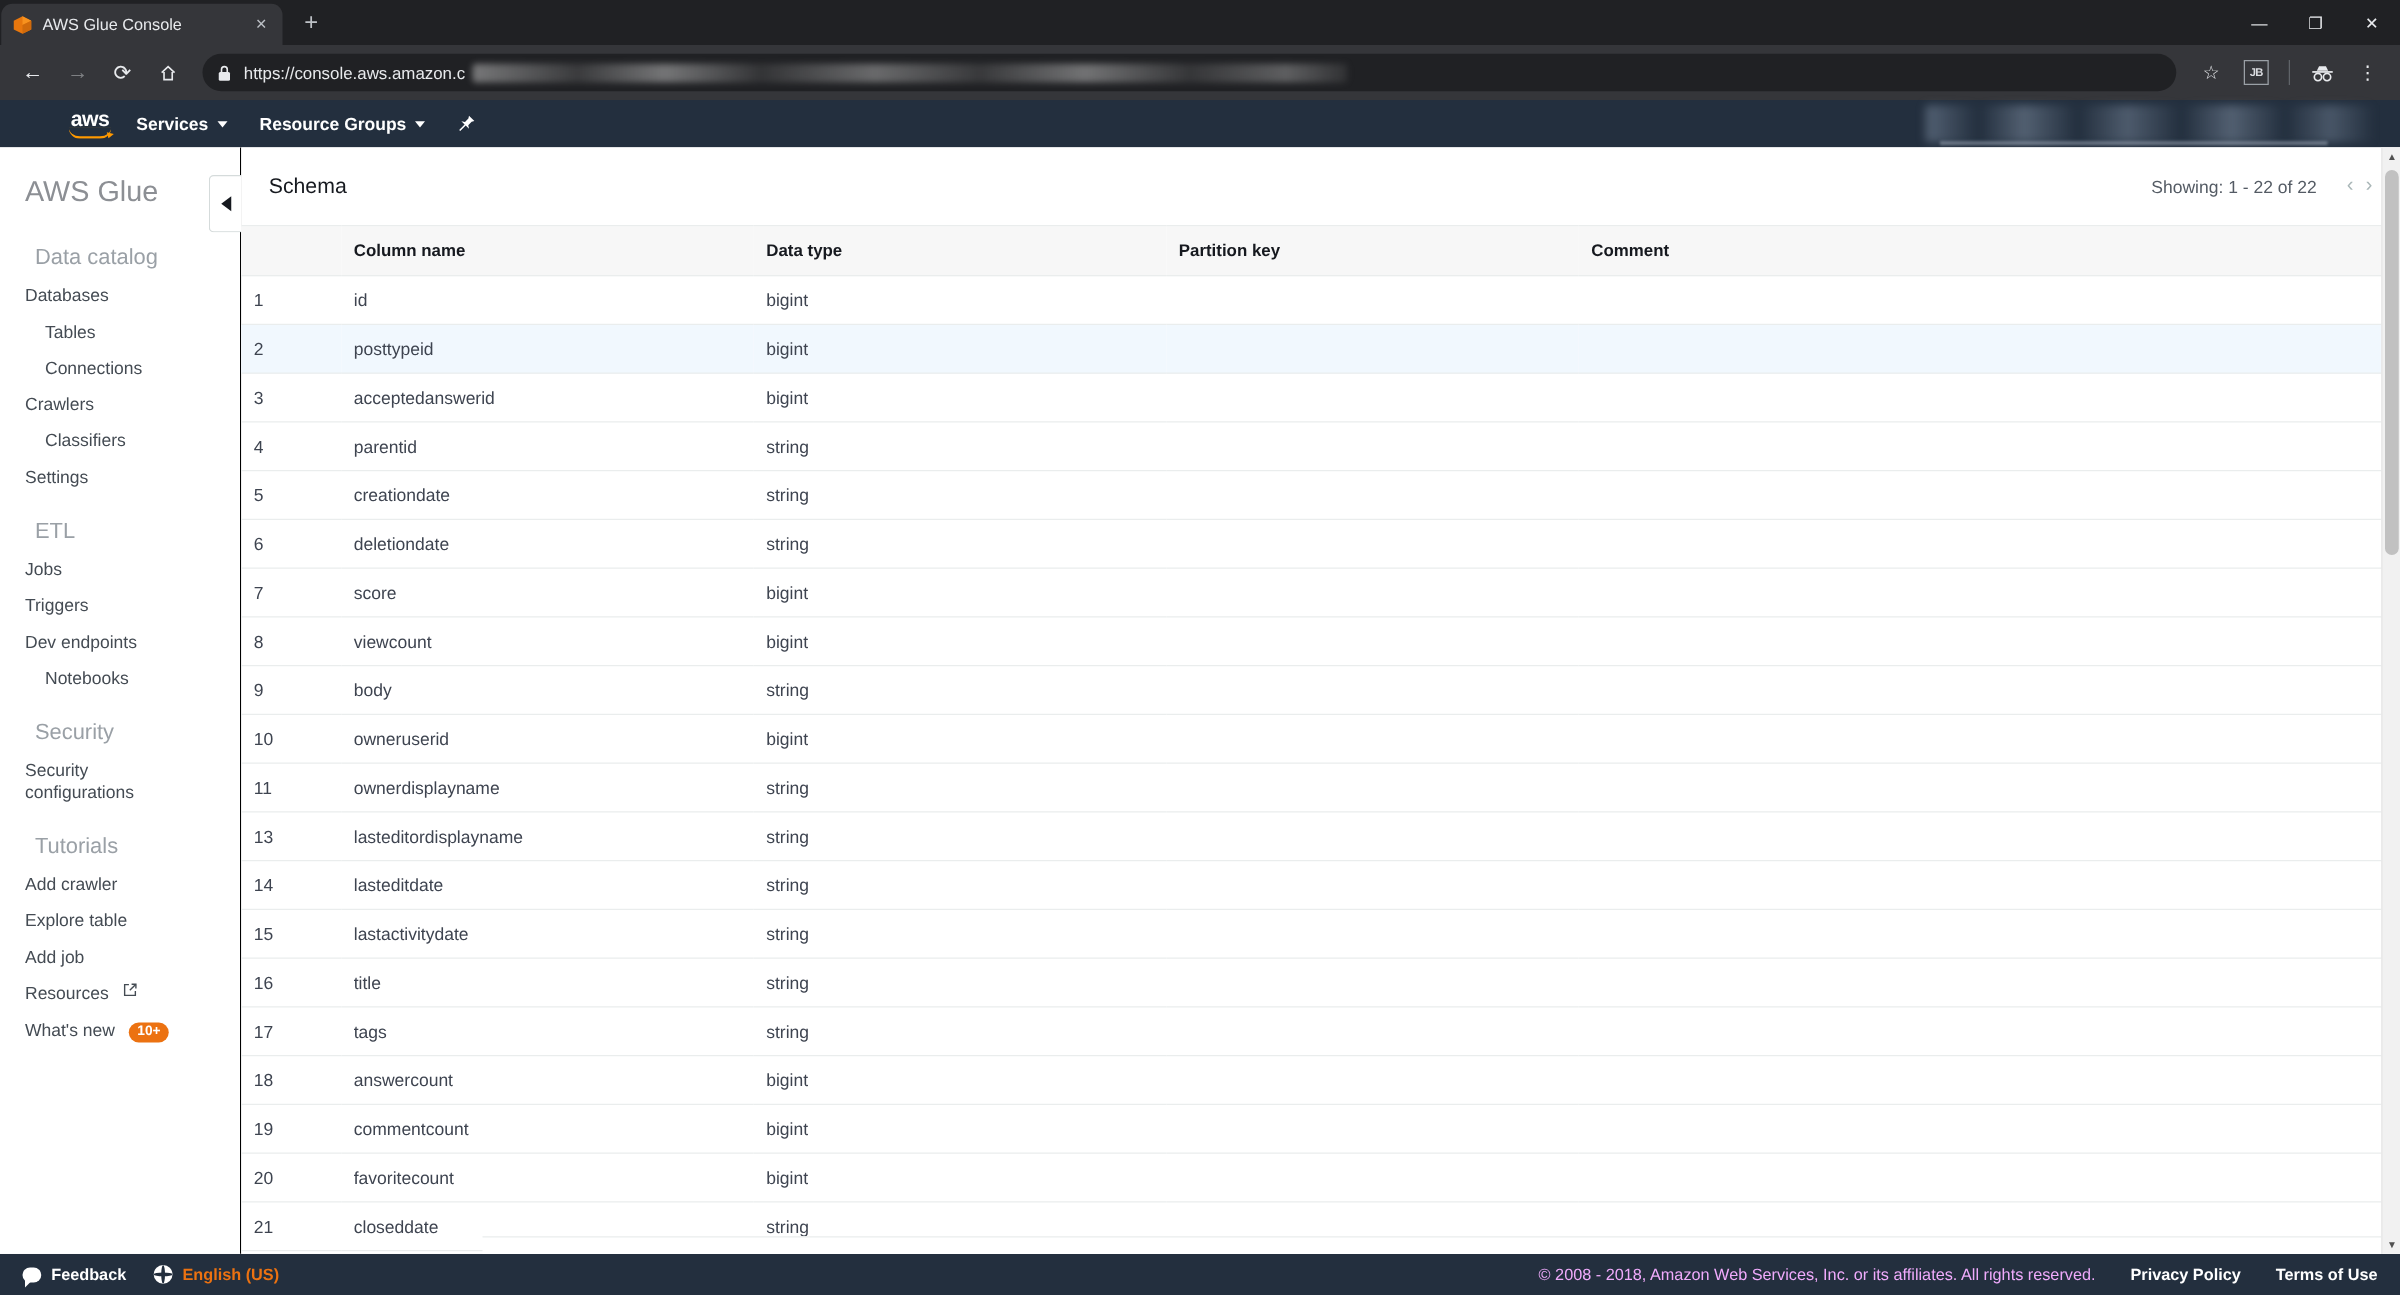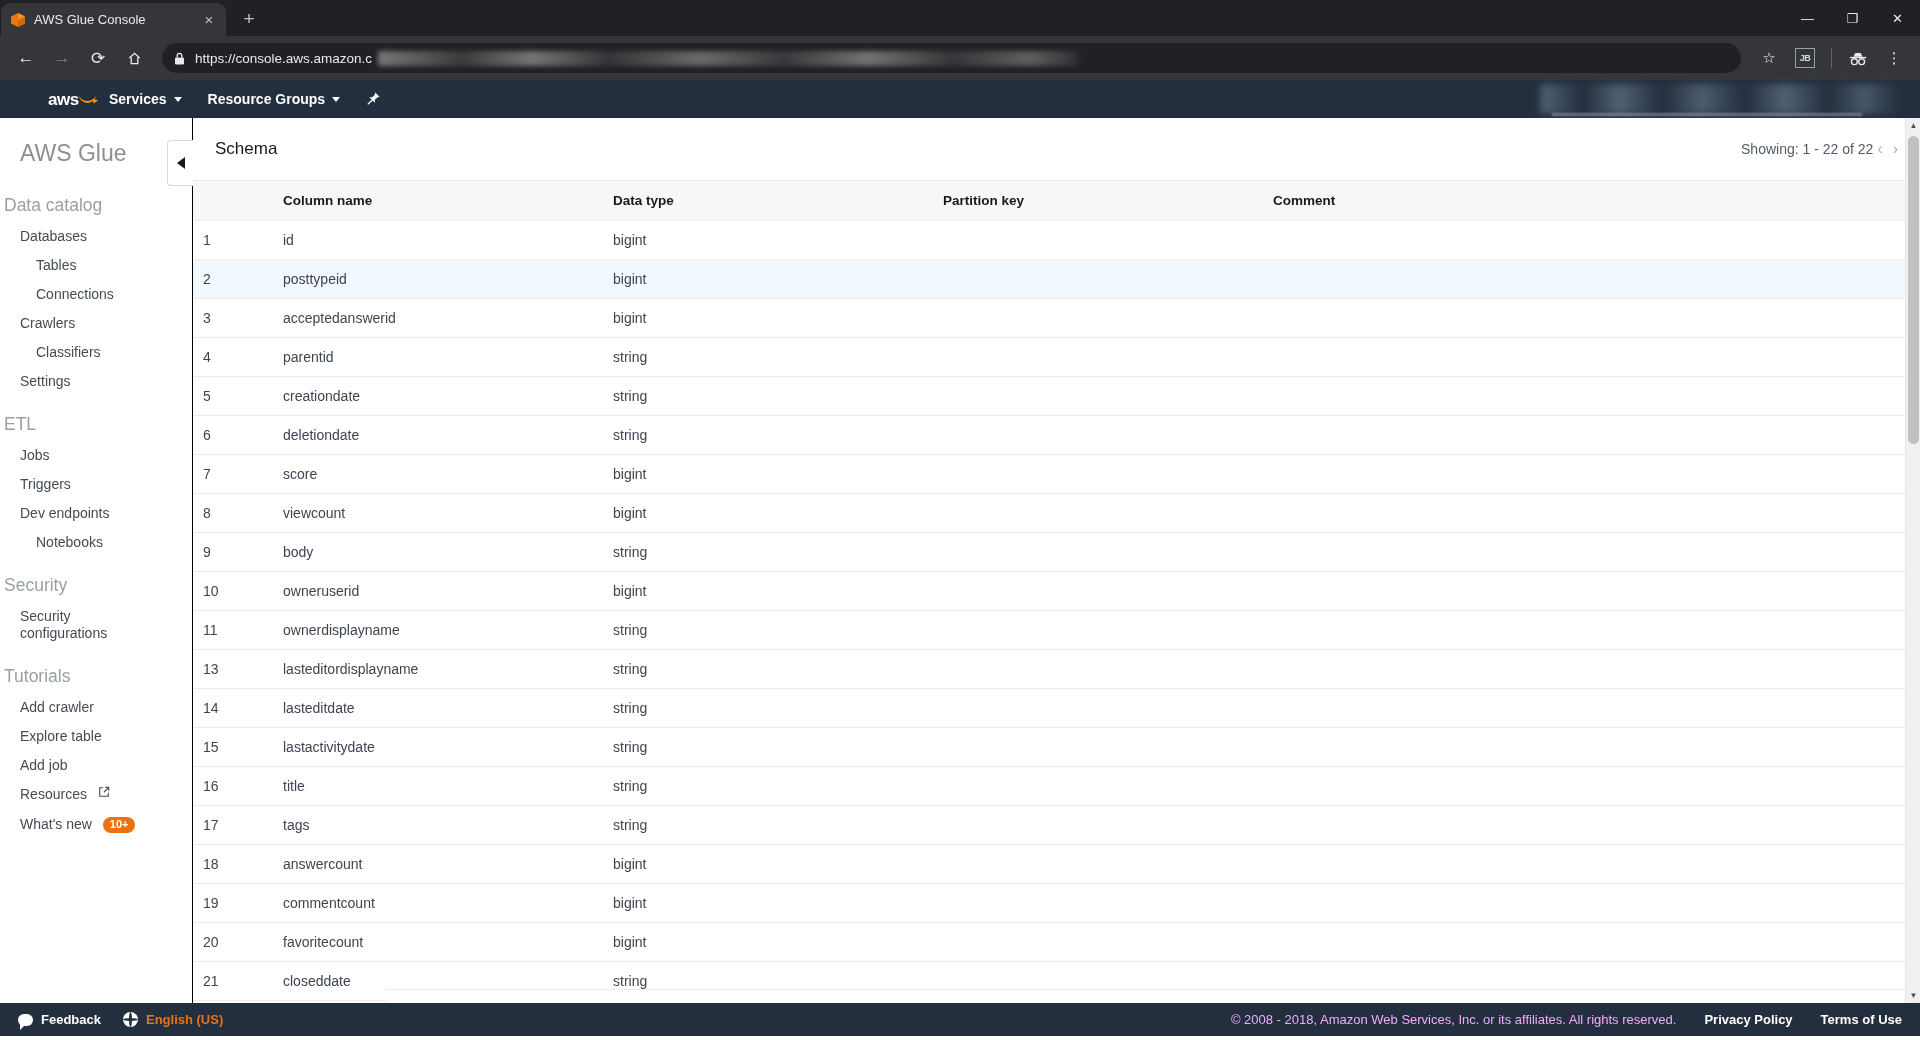--- a/index.html
+++ b/index.html
@@ -89,21 +89,21 @@
   }
   .tb-sep { width: 1px; height: 20px; background: #5f6368; margin: 0 6px; }
 
   
   .aws-nav {
     height: 38px; background: #232f3e;
     display: flex; align-items: center; position: relative;
   }
   .aws-logo {
     width: 48px; margin-left: 48px; display: flex;
-    flex-direction: row; align-items: center; justify-content: center;
+    flex-direction: column; align-items: center; justify-content: center;
   }
   .aws-word {
     color: #ffffff; font-size: 17px; font-weight: bold;
     letter-spacing: -.5px; line-height: 15px;
   }
   .aws-smile {
     width: 34px; height: 9px; margin-top: -1px;
     border-bottom: 2.4px solid #ff9900;
     border-radius: 0 0 18px 18px; position: relative;
   }
@@ -143,21 +143,21 @@
   
   .sidebar {
     width: 193px; flex: 0 0 193px; padding-top: 22px;
     border-right: 1px solid #000000; background: #ffffff;
   }
   .sb-brand {
     font-size: 23px; color: #8c8f94; padding: 0 20px 10px 20px;
     font-weight: 400;
   }
   .sb-section {
-    font-size: 17.5px; color: #9aa0a6; padding: 18px 20px 6px 4px;
+    font-size: 17.5px; color: #9aa0a6; padding: 18px 20px 6px 28px;
     font-weight: 400;
   }
   .sb-link {
     font-size: 14px; color: #444b53; padding: 6px 20px; line-height: 17px;
   }
   .sb-link.indent { padding-left: 36px; }
   .sb-link .ext {
     display: inline-block; margin-left: 7px; font-size: 12px; color:#444b53;
     position: relative; top: -1px;
   }
@@ -180,21 +180,21 @@
   .collapse-arrow {
     width: 0; height: 0; border-top: 6px solid transparent;
     border-bottom: 6px solid transparent; border-right: 8px solid #16191f;
   }
 
   .panel-header {
     height: 62px; display: flex; align-items: center;
     padding: 0 22px 0 22px; justify-content: space-between;
   }
   .panel-title { font-size: 17px; color: #16191f; font-weight: 400; }
-  .panel-right { display: flex; align-items: center; gap: 4px; }
+  .panel-right { display: flex; align-items: center; gap: 24px; }
   .showing-text { font-size: 14px; color: #545b64; }
   .pager { display: flex; gap: 10px; align-items: center; }
   .pager-arrow { color: #aab7b8; font-size: 16px; }
 
   
   .table-wrap { padding: 0; }
   table { width: 100%; border-collapse: collapse; }
   thead tr { background: #f7f7f7; }
   thead th {
     text-align: left; font-size: 13.5px; color: #16191f; font-weight: bold;

